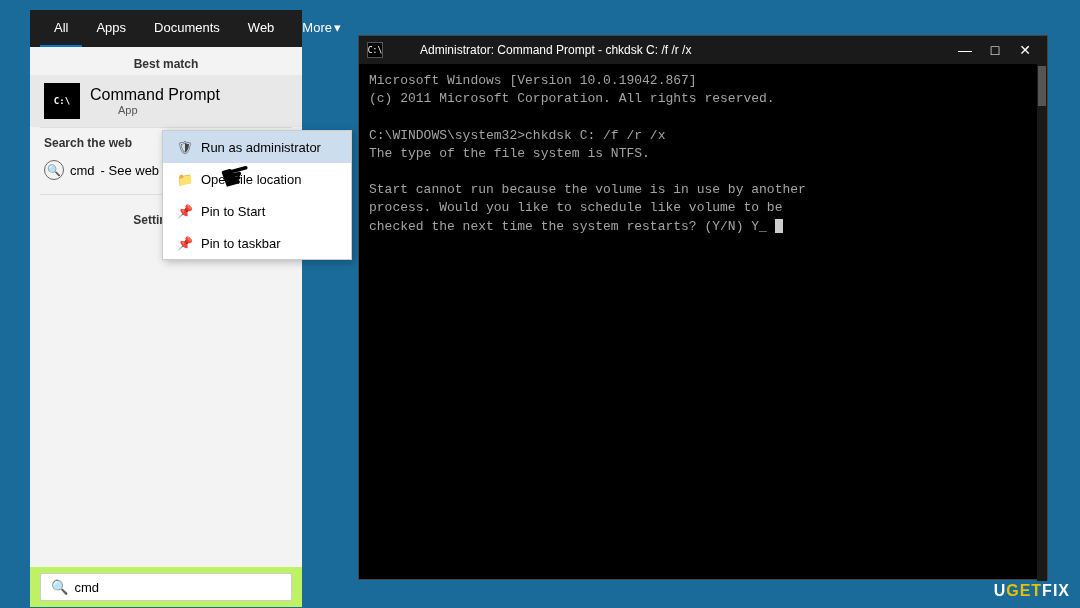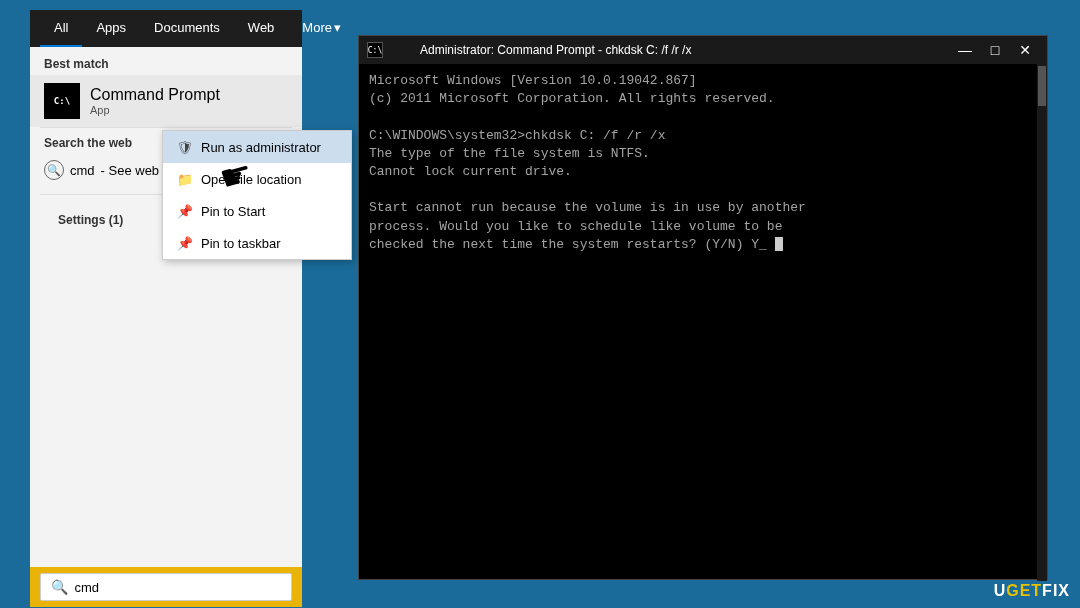--- a/index.html
+++ b/index.html
@@ -11,21 +11,21 @@
       overflow: hidden;
       position: relative;
     }
 
     
     .start-menu {
       position: absolute;
       left: 30px;
       top: 10px;
       width: 272px;
-      background: #eab308;
+      background: #bef264;
       border-radius: 4px 4px 0 0;
       display: flex;
       flex-direction: column;
       z-index: 10;
     }
 
     .start-menu-tabs {
       display: flex;
       background: #1e1e1e;
       padding: 0 10px;
@@ -52,20 +52,21 @@
     .start-menu-body {
       background: #f3f3f3;
       min-height: 520px;
     }
 
     .section-label {
       font-size: 12px;
       font-weight: 600;
       color: #333;
       padding: 10px 14px 4px 14px;
+      text-align: center;
     }
 
     .best-match-item {
       display: flex;
       align-items: center;
       padding: 8px 14px;
       background: #e8e8e8;
       gap: 10px;
     }
 
@@ -80,21 +81,21 @@
     }
     .app-icon-cmd span {
       color: #fff;
       font-size: 9px;
       font-family: monospace;
       font-weight: bold;
     }
 
     .app-info { display: flex; flex-direction: column; }
     .app-name { font-size: 16px; color: #000; font-weight: 400; }
-    .app-type { font-size: 11px; color: #555; }
+    .app-type { font-size: 11px; color: #555; margin-left: 28px; }
 
     .search-web-section {
       background: #f3f3f3;
       padding: 8px 14px;
     }
     .search-web-label {
       font-size: 12px;
       font-weight: 600;
       color: #333;
       margin-bottom: 4px;
@@ -408,21 +409,20 @@
       <div class="win-btn close">✕</div>
     </div>
   </div>
 
   <div class="cmd-body">
     <div>Microsoft Windows [Version 10.0.19042.867]</div>
     <div>(c) 2011 Microsoft Corporation. All rights reserved.</div>
     <div>&nbsp;</div>
     <div>C:\WINDOWS\system32&gt;chkdsk C: /f /r /x</div>
     <div>The type of the file system is NTFS.</div>
-    <div>Cannot lock current drive.</div>
     <div>&nbsp;</div>
     <div>Start cannot run because the volume is in use by another</div>
     <div>process.  Would you like to schedule like volume to be</div>
     <div>
       <span>checked the next time the system restarts? (Y/N) Y_</span>
       <span class="cursor"></span>
     </div>
   </div>
 
   <div class="cmd-scrollbar">

